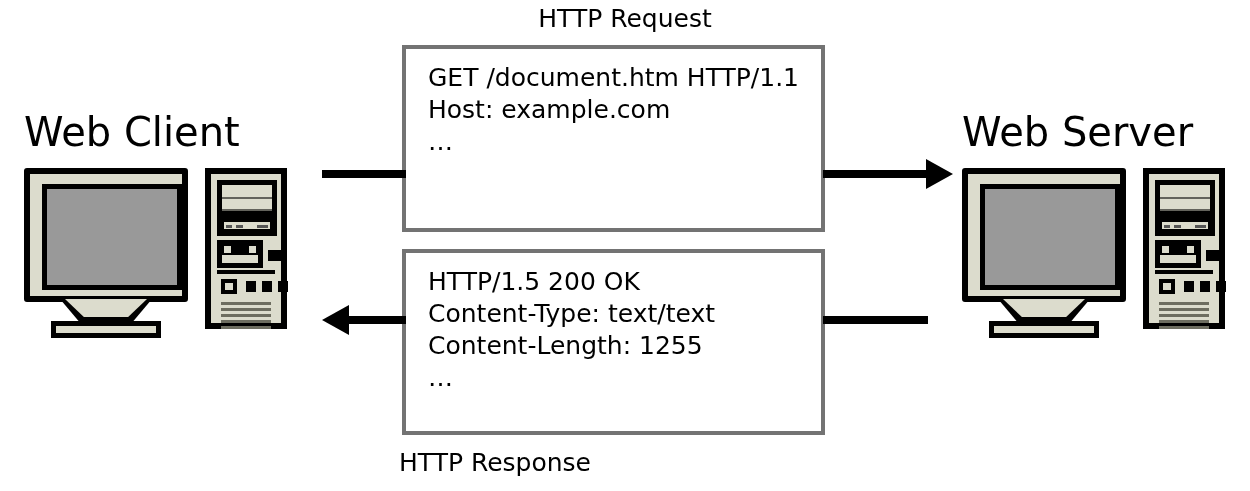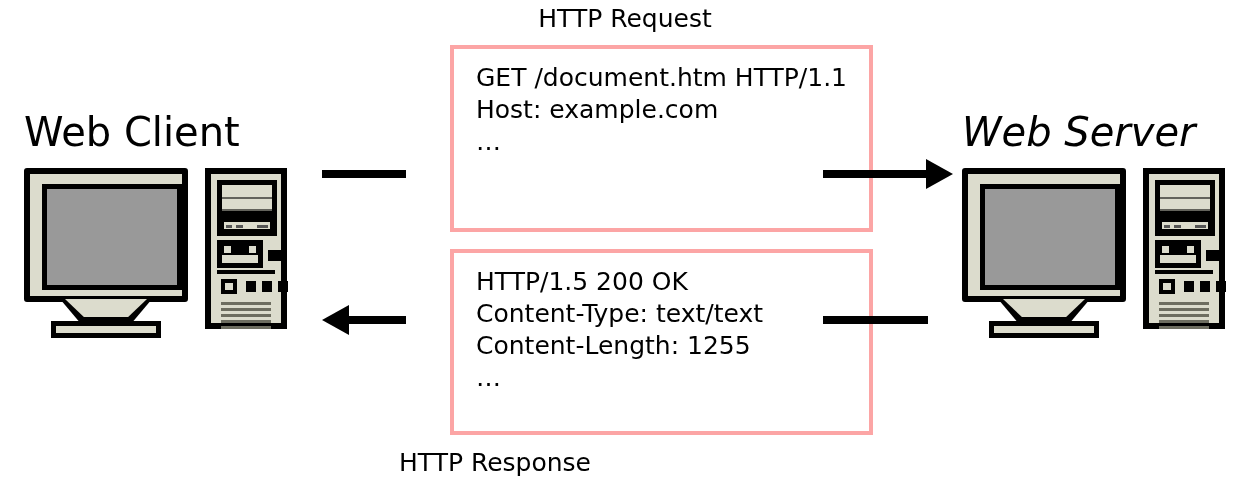--- a/index.html
+++ b/index.html
@@ -34,23 +34,22 @@
     line-height: 1;
     white-space: nowrap;
     color: #000;
     text-align: center;
   }
 
   
   .msg-box {
     position: absolute;
     background: #ffffff;
-    border: 4px solid #fca5a5;
-    box-sizing: border-box;
-    margin-left: 48px;
+    border: 4px solid #737373;
+    box-sizing: border-box;
   }
   .msg-lines {
     position: absolute;
     left: 22px;
     top: 13px;
     right: 6px;
   }
   .msg-line {
     font-size: 25px;
     line-height: 32px;
@@ -309,21 +308,21 @@
         <div class="sm-btn" style="left:61px;"></div>
         <div class="vent" style="top:28px;"></div>
         <div class="vent" style="top:34px;"></div>
         <div class="vent" style="top:40px;"></div>
         <div class="vent" style="top:46px;"></div>
         <div class="vent" style="top:52px;"></div>
       </div>
     </div>
   </div>
 
-  <div class="node-title" style="left:962px; top:112px;font-style:italic;">Web Server</div>
+  <div class="node-title" style="left:962px; top:112px;">Web Server</div>
 
   <div class="computer" style="left:962px; top:168px; width:266px; height:172px;">
 
     <div class="monitor">
       <div class="mon-body">
         <div class="mon-screen"></div>
       </div>
       <div class="mon-neck-shape"></div>
       <div class="mon-neck-inner"></div>
       <div class="mon-base"></div>

